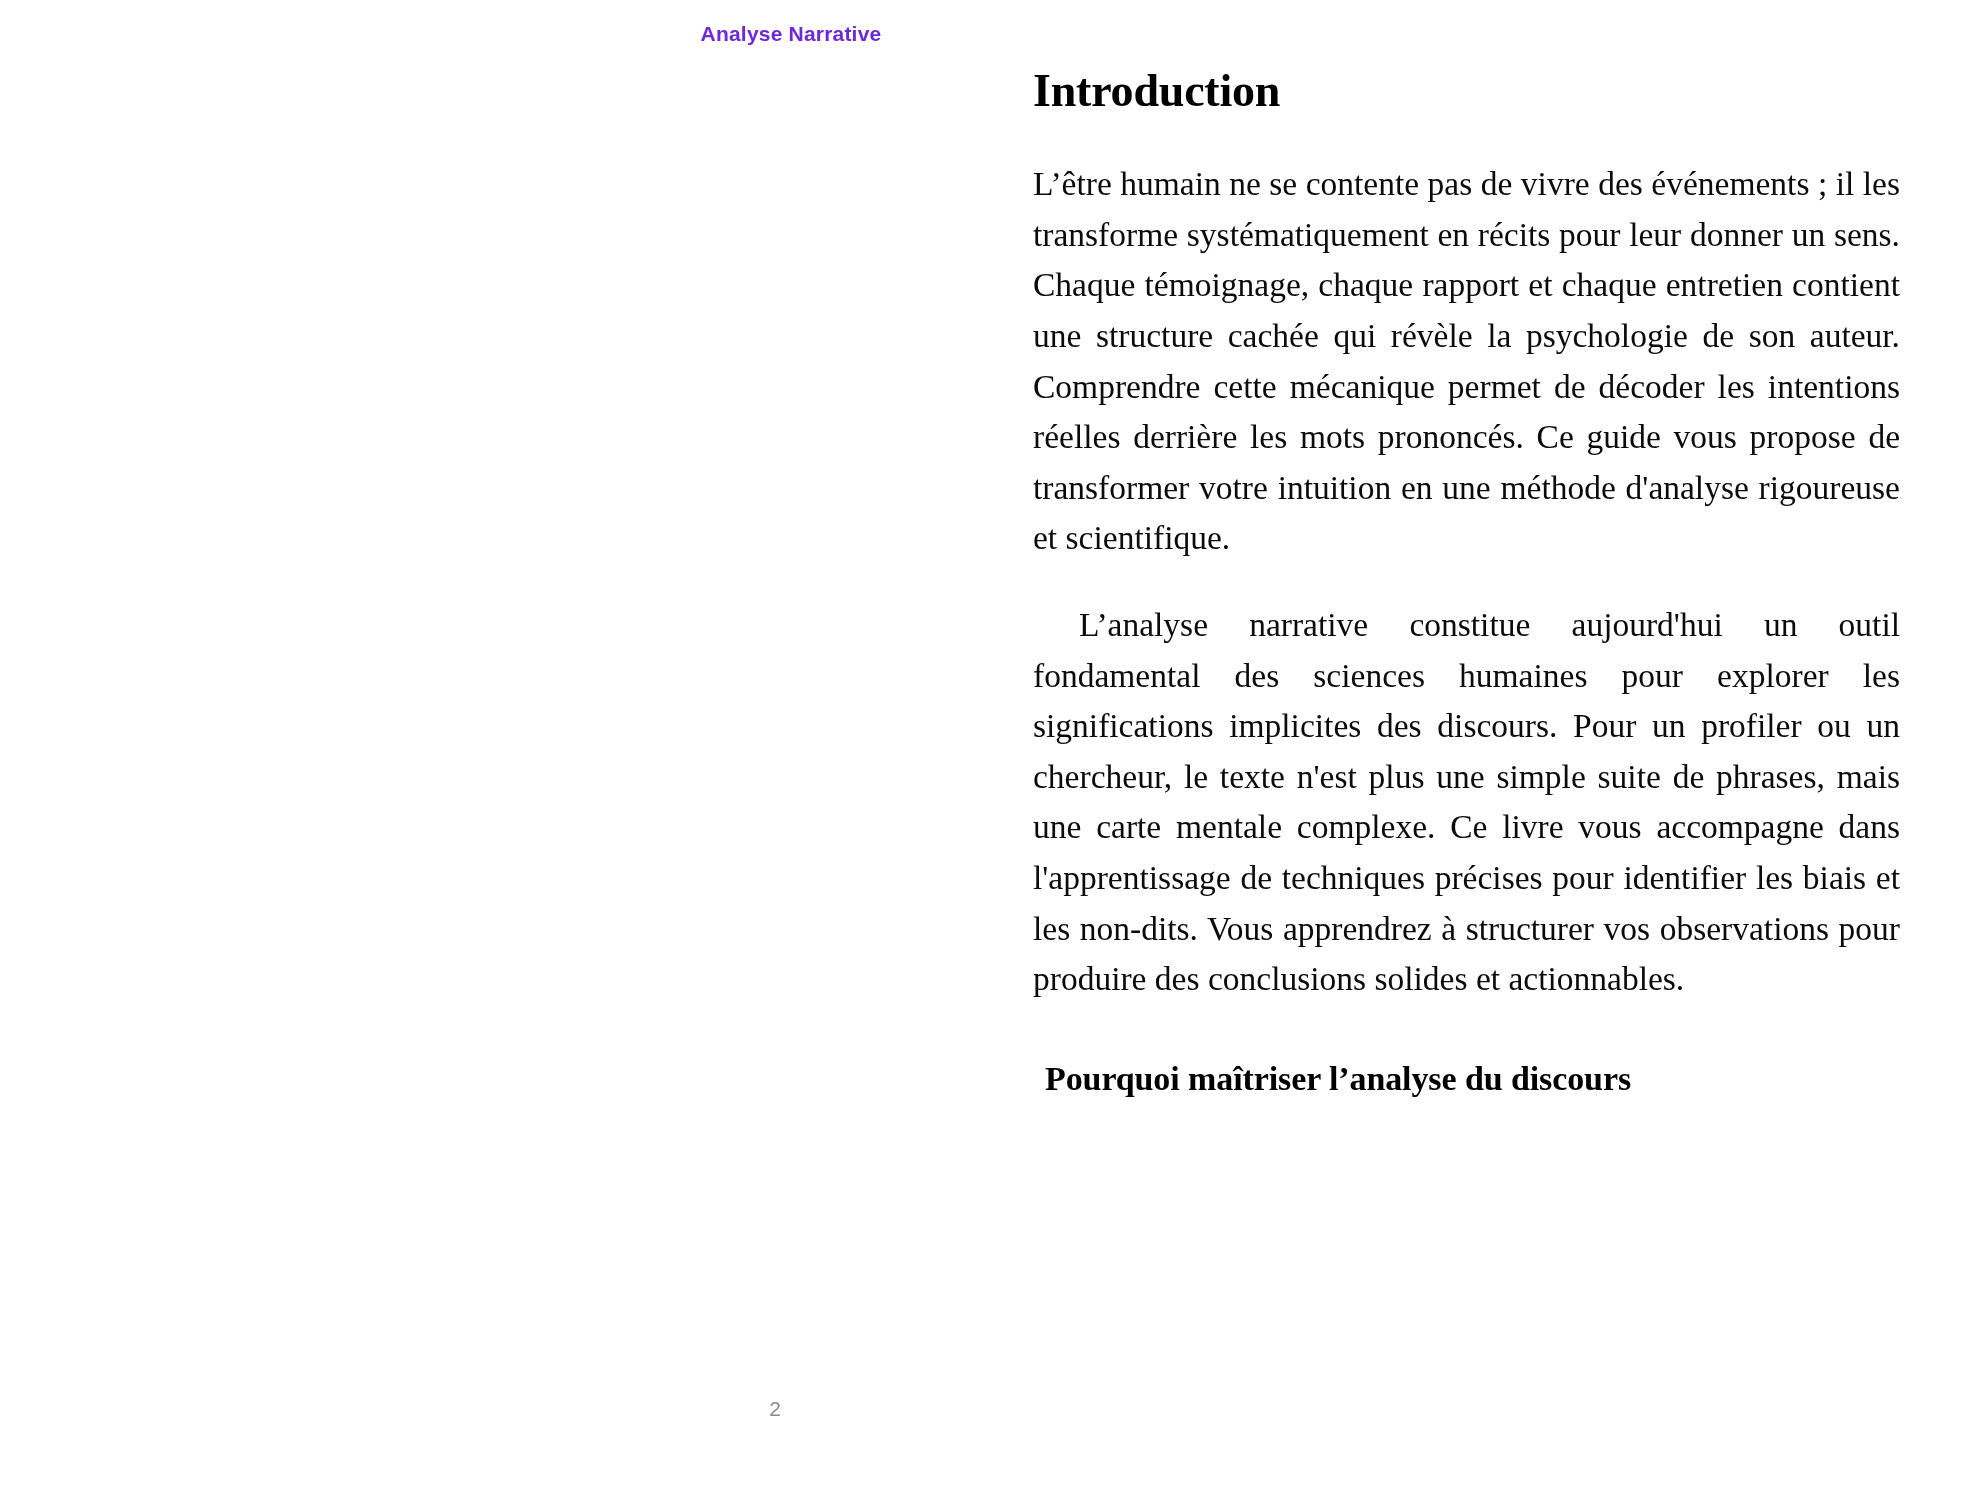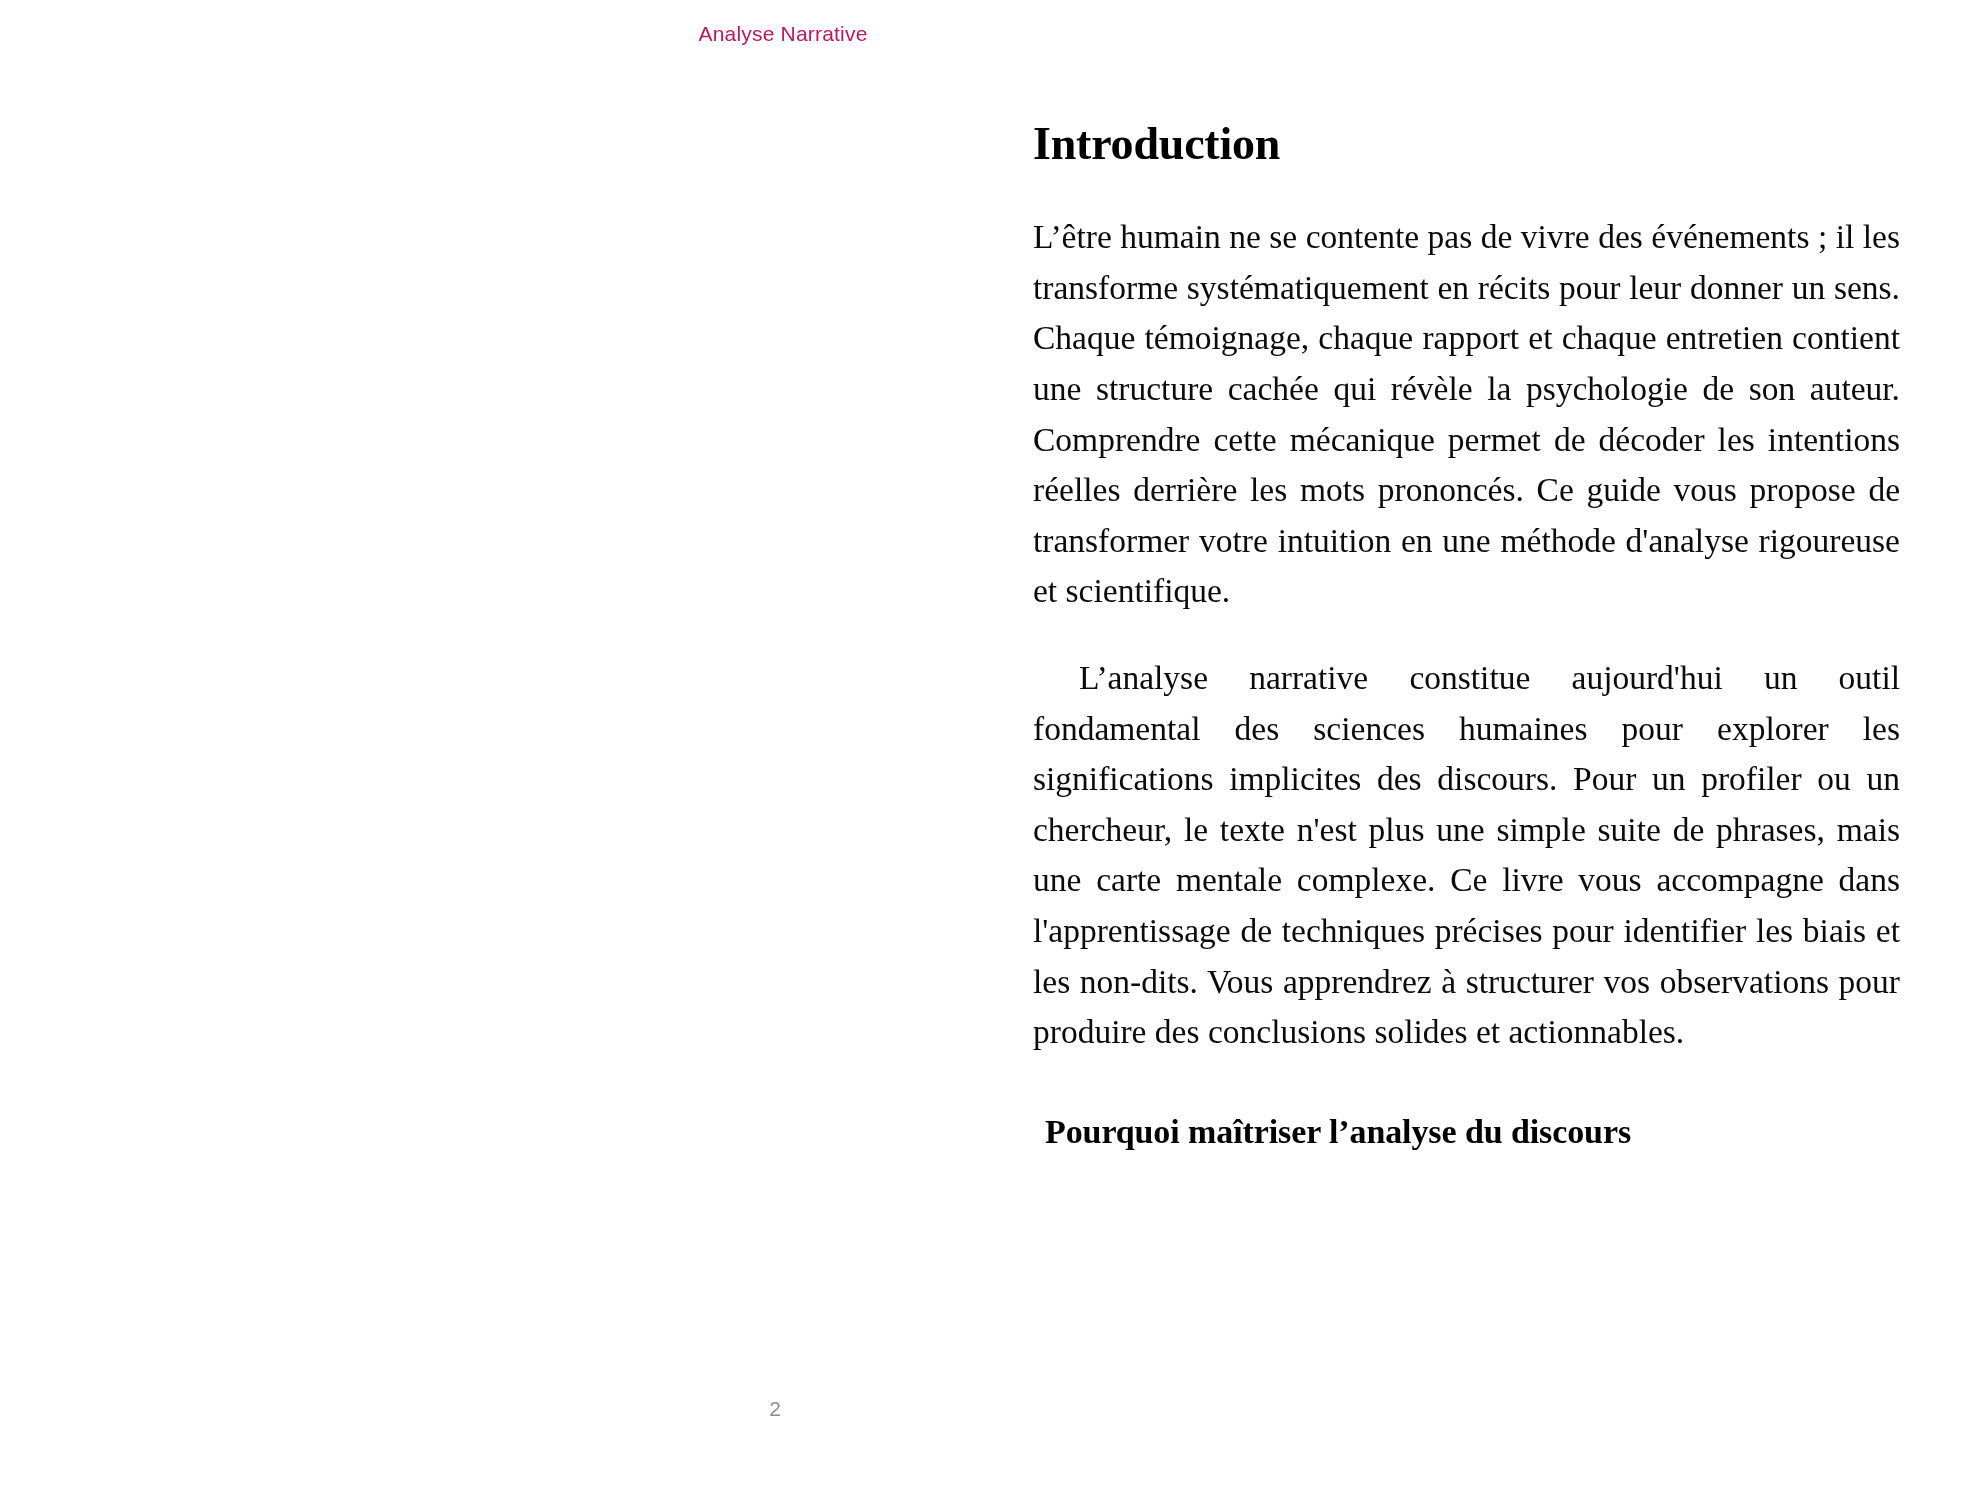--- a/index.html
+++ b/index.html
@@ -19,41 +19,41 @@
   .page {
     position: absolute;
     inset: 0;
     background: #ffffff;
   }
 
   
   .running-header {
     position: absolute;
     top: 22px;
-    left: 8px;
+    left: 16px;
     width: 1550px;
     text-align: center;
     font-family: "Liberation Sans", sans-serif;
-    font-weight: normal;
+    font-weight: bold;
     font-size: 21px;
     letter-spacing: 0.2px;
-    color: #be185d;
+    color: #6d28d9;
   }
 
   
   .text-column {
     position: absolute;
     left: 1033px;
     top: 0;
     width: 867px;
   }
 
   .chapter-title {
     margin: 0;
-    padding-top: 120px;
+    padding-top: 67px;
     font-family: "Liberation Serif", serif;
     font-weight: bold;
     font-size: 46px;
     line-height: 1.05;
     color: #000000;
     letter-spacing: -0.2px;
   }
 
   .body-paragraph {
     margin: 0;

